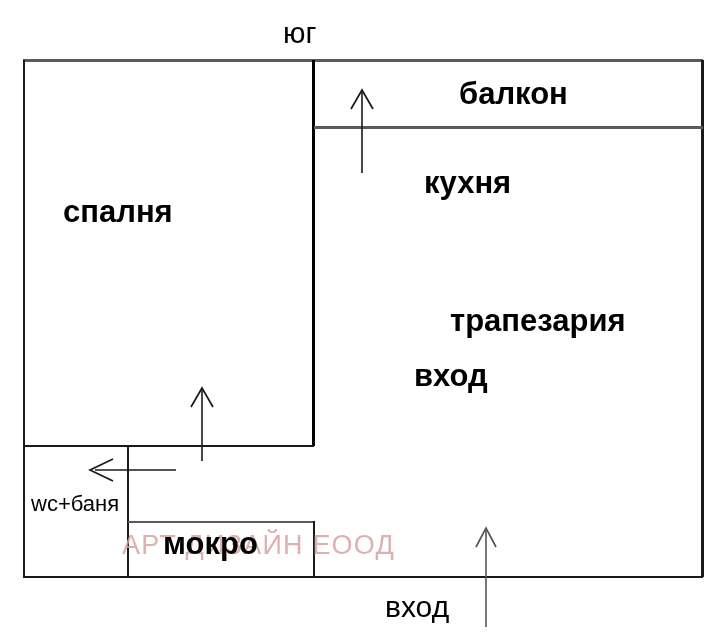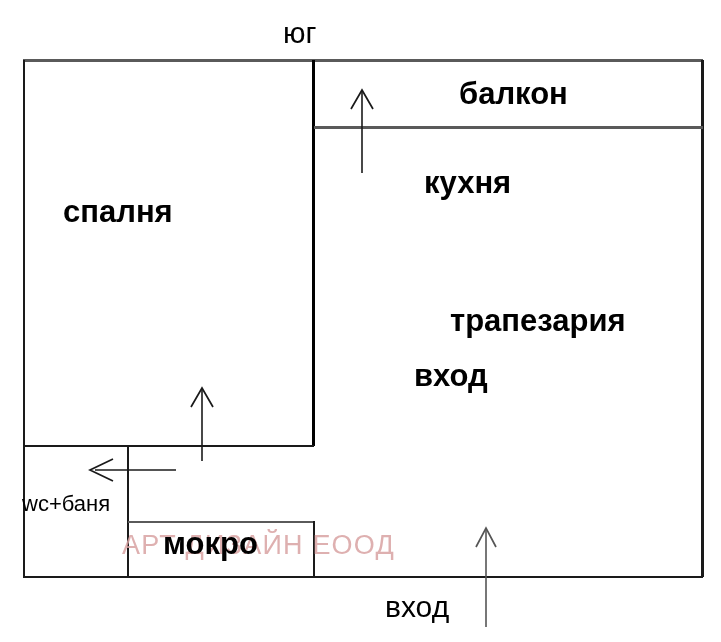--- a/index.html
+++ b/index.html
@@ -114,19 +114,19 @@
   <div class="lbl lbl-room-lg" style="left:63px; top:196px;">спалня</div>
 
   <div class="lbl lbl-room-lg" style="left:459px; top:78px;">балкон</div>
 
   <div class="lbl lbl-room-lg" style="left:424px; top:167px;">кухня</div>
 
   <div class="lbl lbl-room-lg" style="left:450px; top:305px;">трапезария</div>
 
   <div class="lbl lbl-room-lg" style="left:414px; top:360px;">вход</div>
 
-  <div class="lbl lbl-room-sm" style="left:22px; top:493px;">wc+баня</div>
+  <div class="lbl lbl-room-sm" style="left:31px; top:493px;">wc+баня</div>
 
   <div class="lbl lbl-room-lg" style="left:163px; top:528px;">мокро</div>
 
   <div class="lbl lbl-entry" style="left:385px; top:592px;">вход</div>
 
 </div>
 
 </body></html>

